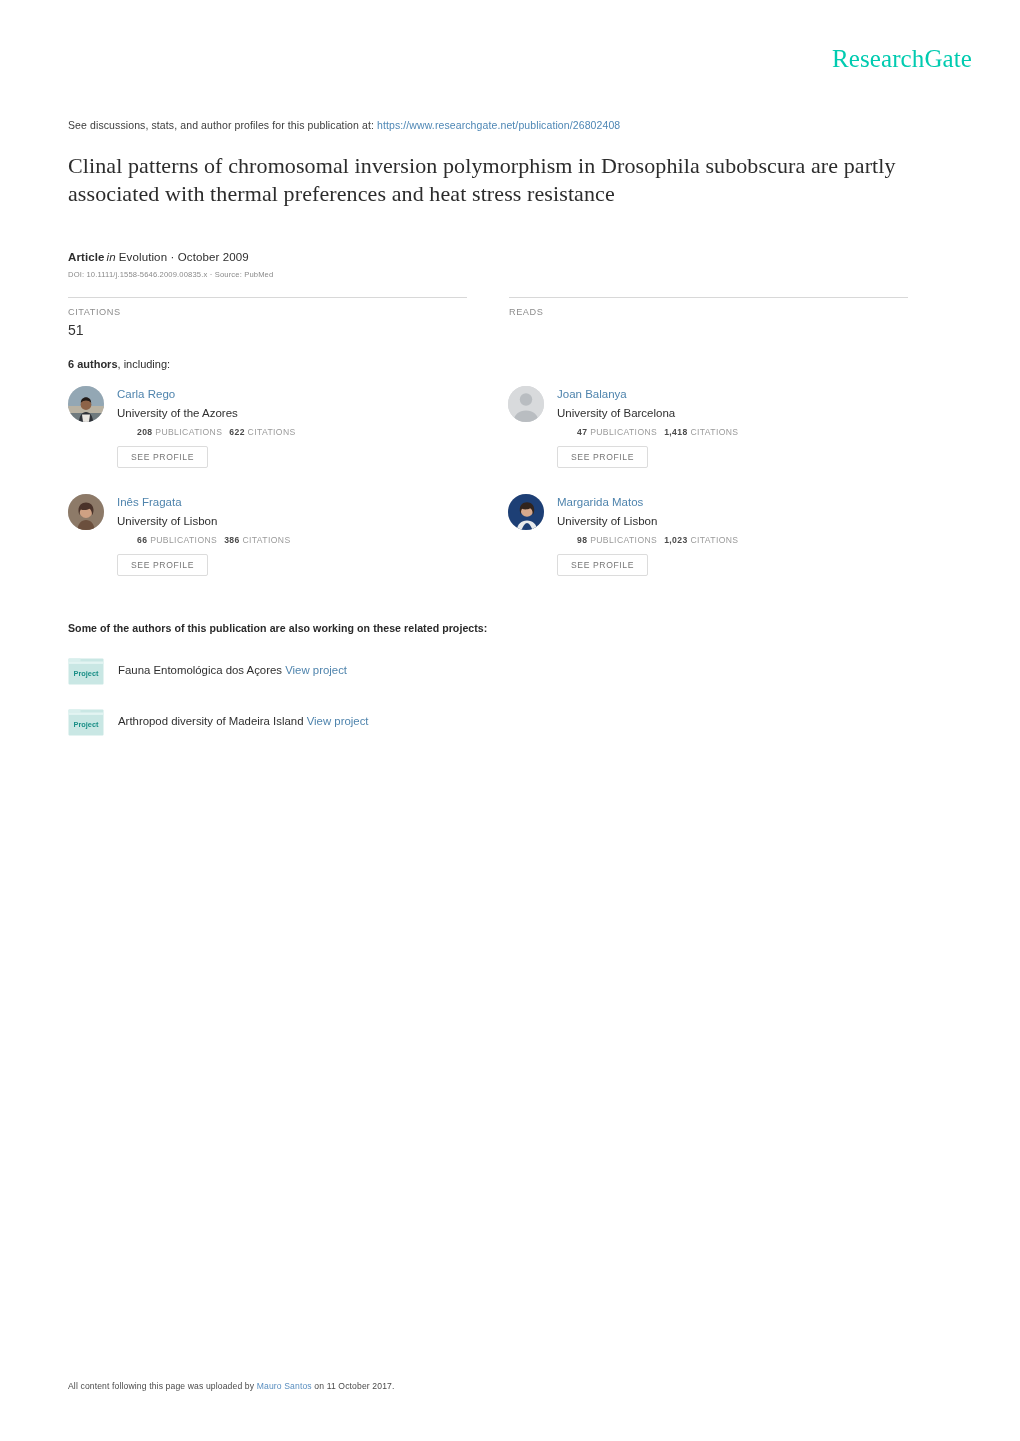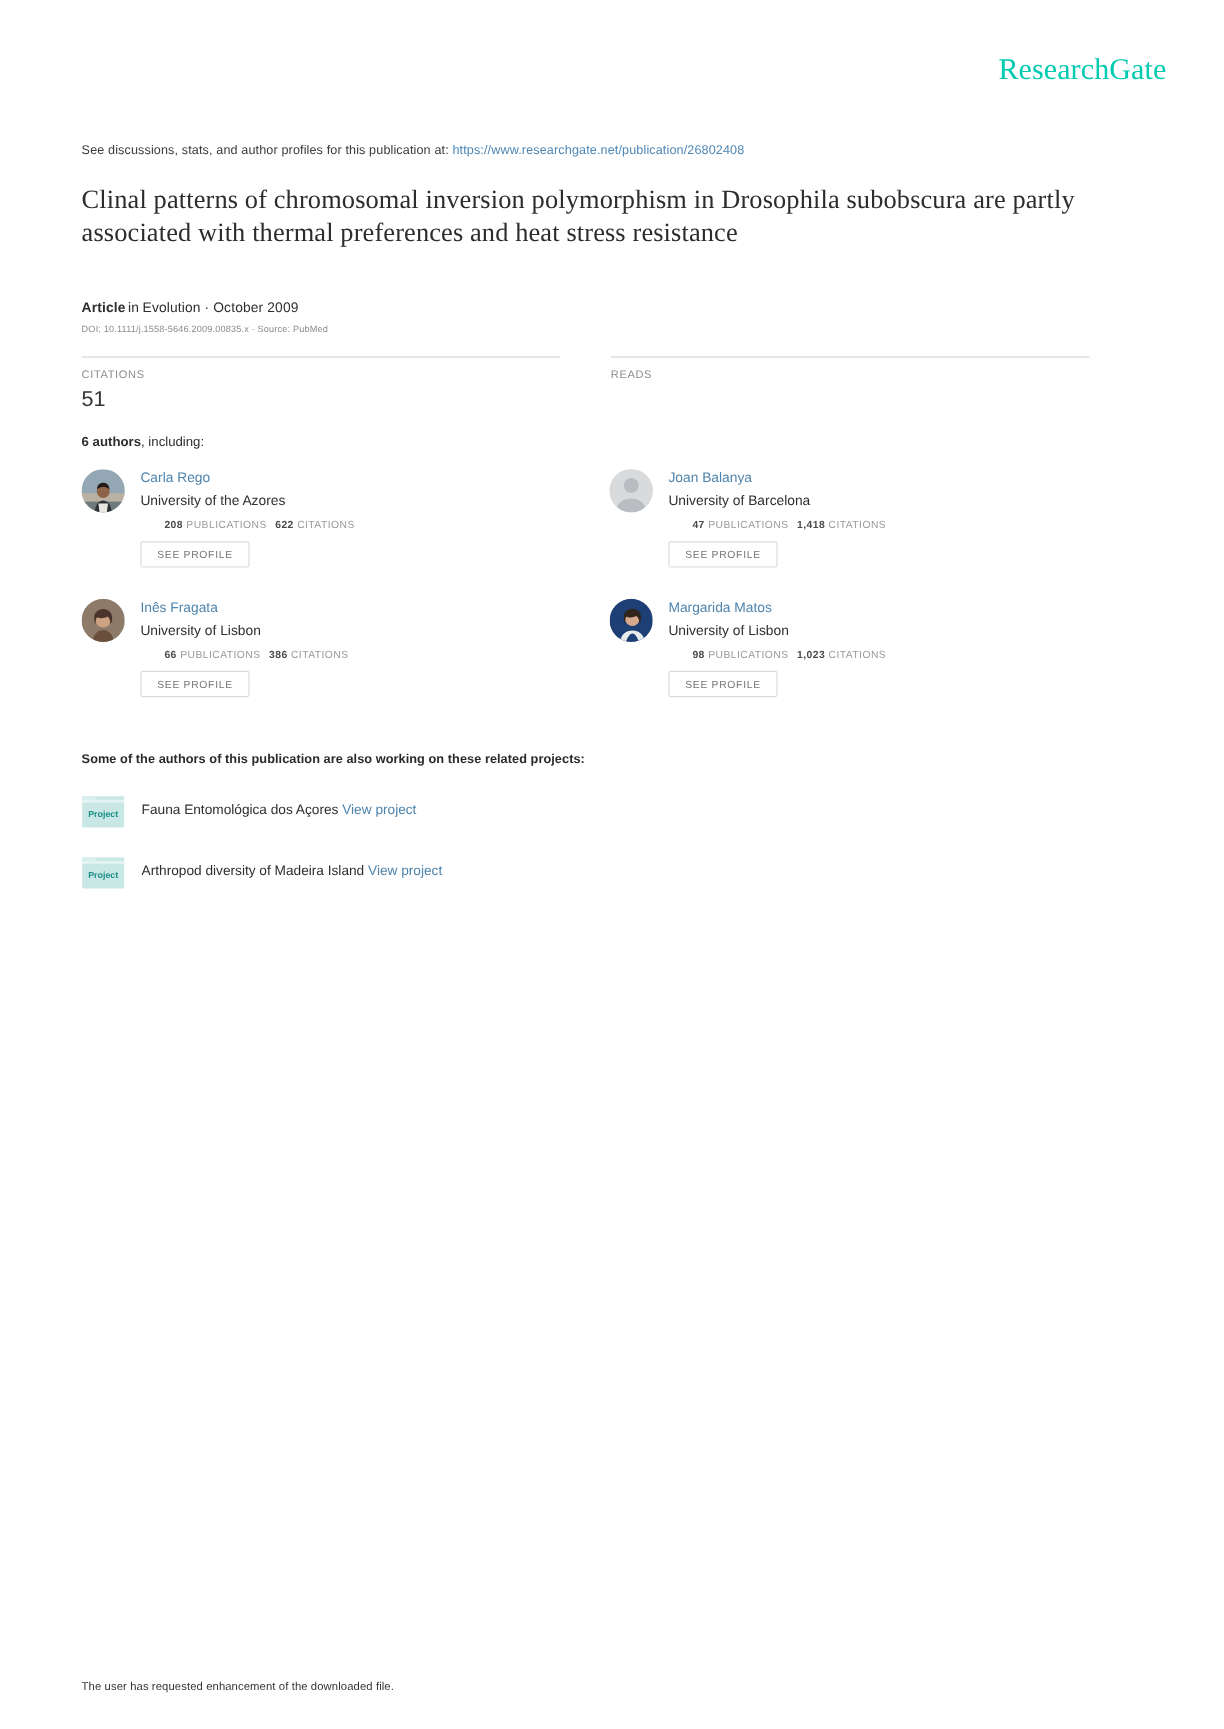--- a/index.html
+++ b/index.html
@@ -67,21 +67,21 @@
     max-width: 845px;
   }
 
   .article-line {
     margin-top: 43px;
     font-size: 11.5px;
     color: #2e2e2e;
     letter-spacing: 0.01em;
   }
   .article-line .lbl { font-weight: bold; }
-  .article-line .inw { padding: 0 3px 0 2px; }
+  .article-line .inw { font-style: italic; padding: 0 3px 0 2px; }
 
   .doi-line {
     margin-top: 7px;
     font-size: 7.6px;
     color: #8a8a8a;
     letter-spacing: 0.02em;
   }
 
   
   .stats {
@@ -96,21 +96,21 @@
     height: 0;
   }
   .stat-label {
     margin-top: 9px;
     font-size: 9.2px;
     color: #8d8d8d;
     letter-spacing: 0.06em;
   }
   .stat-value {
     margin-top: 5px;
-    font-size: 18px;
+    font-size: 14px;
     color: #333333;
   }
 
   
   .authors-head {
     margin-top: 20px;
     font-size: 11px;
     color: #2e2e2e;
   }
   .authors-head b { font-weight: bold; }
@@ -343,16 +343,20 @@
               <text x="18" y="20.5" font-family="Liberation Sans, sans-serif" font-size="7.4" font-weight="bold" fill="#1b8f87" text-anchor="middle">Project</text>
             </svg>
           </div>
           <div class="project-text"><span>Arthropod diversity of Madeira Island</span> <span class="view">View project</span></div>
         </div>
       </div>
 
   </div>
 
   <div class="footer">
-    <div class="footer-line2">The user has requested enhancement of the downloaded file.</div>
+    <div class="footer-line1">
+      <span>All content following this page was uploaded by</span>
+      <span class="uploader">Mauro Santos</span>
+      <span>on 11 October 2017.</span>
+    </div>
   </div>
 
 </div>
 
 </body></html>

